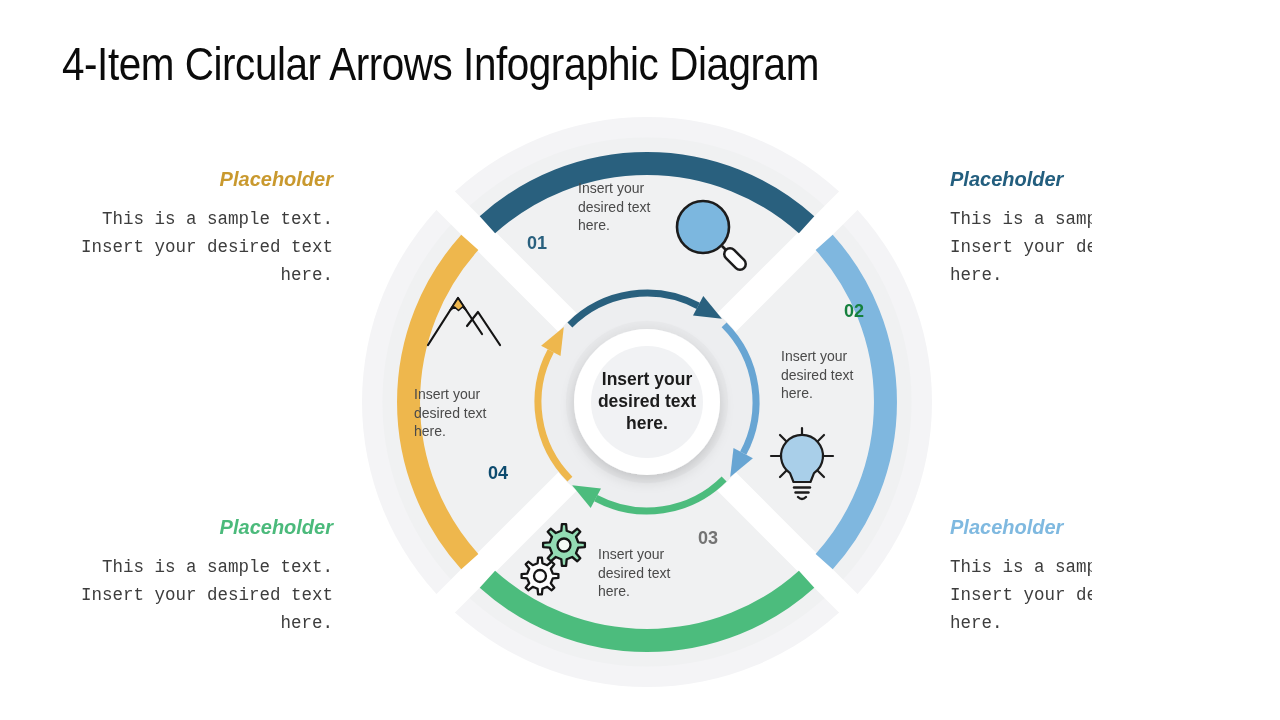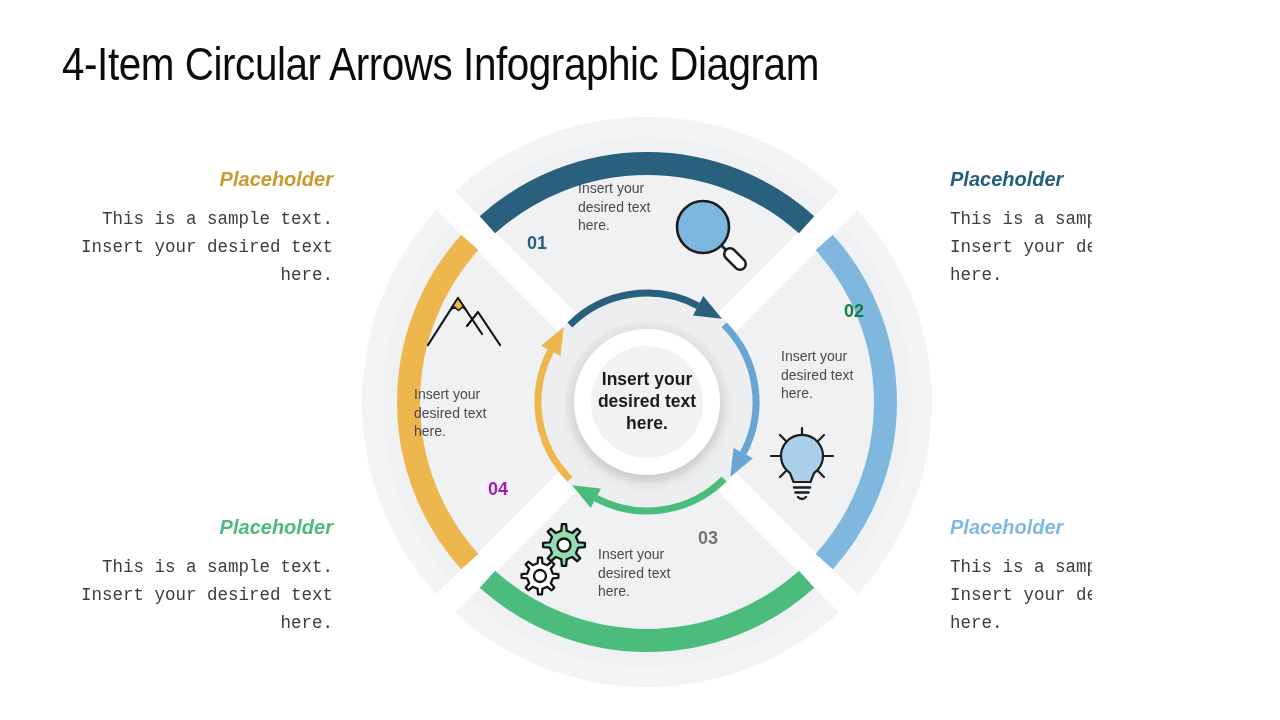--- a/index.html
+++ b/index.html
@@ -27,21 +27,21 @@
   .diagram svg.base{position:absolute;left:0;top:0;}
   .qtext{position:absolute;font-size:14px;line-height:18.5px;color:#4a4a4a;}
   .qtext.q1{left:578px;top:179px;width:92px;}
   .qtext.q2{left:781px;top:347px;width:92px;}
   .qtext.q3{left:598px;top:545px;width:92px;}
   .qtext.q4{left:414px;top:385px;width:92px;}
   .qnum{position:absolute;font-size:18px;font-weight:700;line-height:27px;}
   .qnum.n1{left:527px;top:230px;color:#29607e;}
   .qnum.n2{left:798px;top:298px;color:#15803d;margin-left:46px;}
   .qnum.n3{left:698px;top:525px;color:#737373;}
-  .qnum.n4{left:488px;top:476px;color:#a21caf;}
+  .qnum.n4{left:488px;top:460px;color:#0c4a6e;}
   .center-text{
     position:absolute;left:582px;top:368px;width:130px;text-align:center;
     font-size:17.5px;font-weight:700;line-height:22px;color:#1c1c1c;
   }
   .icon{position:absolute;}
   .icon.magnifier{left:672px;top:194px;}
   .icon.bulb{left:768px;top:426px;}
   .icon.gears{left:518px;top:518px;}
   .icon.mountain{left:420px;top:288px;}
   .qtext,.qnum,.center-text,.ph,.title{pointer-events:none;}

